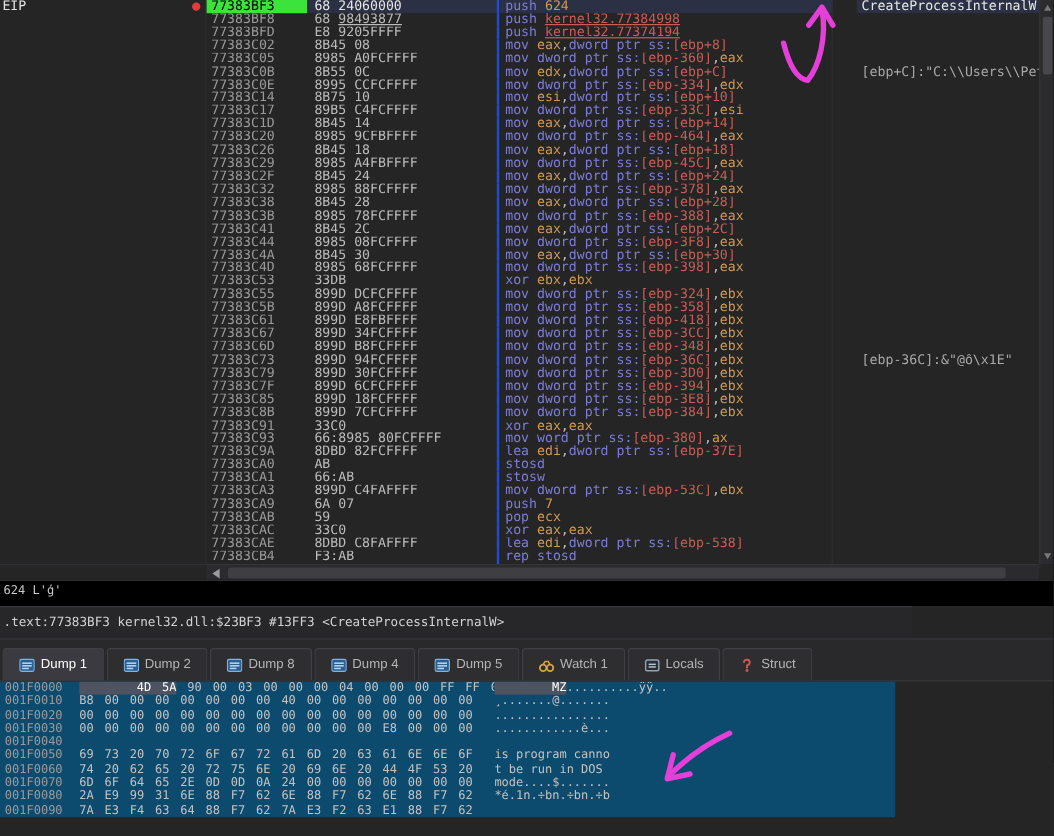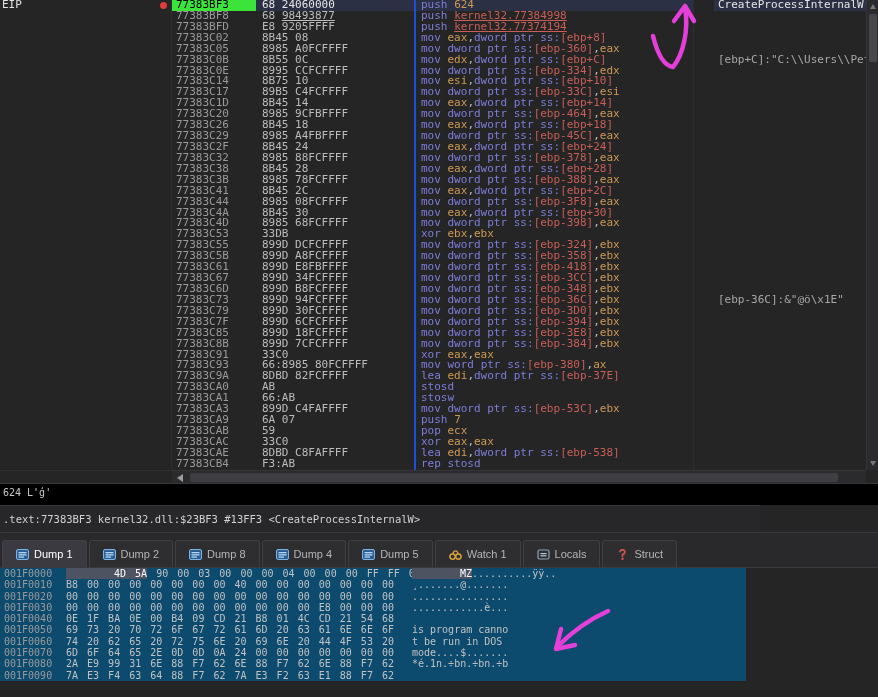--- a/index.html
+++ b/index.html
@@ -224,21 +224,21 @@
 
   <div id="dumphdr">
     <div class="col-addr">Address</div>
     <div class="col-hex">Hex</div>
   </div>
   <div id="dumprows">
       <div class="hrow"><div class="col-addr">001F0000</div><div class="col-hex"><span class="sel">4D 5A</span> 90 00 03 00 00 00 04 00 00 00 FF FF 00 00</div><div class="col-ascii"><span class="sel">MZ</span>..........ÿÿ..</div></div>
       <div class="hrow"><div class="col-addr">001F0010</div><div class="col-hex">B8 00 00 00 00 00 00 00 40 00 00 00 00 00 00 00</div><div class="col-ascii">¸.......@.......</div></div>
       <div class="hrow"><div class="col-addr">001F0020</div><div class="col-hex">00 00 00 00 00 00 00 00 00 00 00 00 00 00 00 00</div><div class="col-ascii">................</div></div>
       <div class="hrow"><div class="col-addr">001F0030</div><div class="col-hex">00 00 00 00 00 00 00 00 00 00 00 00 E8 00 00 00</div><div class="col-ascii">............è...</div></div>
-      <div class="hrow"><div class="col-addr">001F0040</div><div class="col-hex">0E 1F BA 0E 00 B4 09 CD 21 B8 01 4C CD 21 54 68</div></div>
+      <div class="hrow"><div class="col-addr">001F0040</div></div>
       <div class="hrow"><div class="col-addr">001F0050</div><div class="col-hex">69 73 20 70 72 6F 67 72 61 6D 20 63 61 6E 6E 6F</div><div class="col-ascii">is program canno</div></div>
       <div class="hrow"><div class="col-addr">001F0060</div><div class="col-hex">74 20 62 65 20 72 75 6E 20 69 6E 20 44 4F 53 20</div><div class="col-ascii">t be run in DOS </div></div>
       <div class="hrow"><div class="col-addr">001F0070</div><div class="col-hex">6D 6F 64 65 2E 0D 0D 0A 24 00 00 00 00 00 00 00</div><div class="col-ascii">mode....$.......</div></div>
       <div class="hrow"><div class="col-addr">001F0080</div><div class="col-hex">2A E9 99 31 6E 88 F7 62 6E 88 F7 62 6E 88 F7 62</div><div class="col-ascii">*é.1n.÷bn.÷bn.÷b</div></div>
       <div class="hrow"><div class="col-addr">001F0090</div><div class="col-hex">7A E3 F4 63 64 88 F7 62 7A E3 F2 63 E1 88 F7 62</div></div>
     </div>
 
   <svg id="annotations" viewBox="0 0 878 697">
     <g>
       <path d="M653,36 C658,56 665,66 673,67 C683,55 689,30 685,8"></path>

